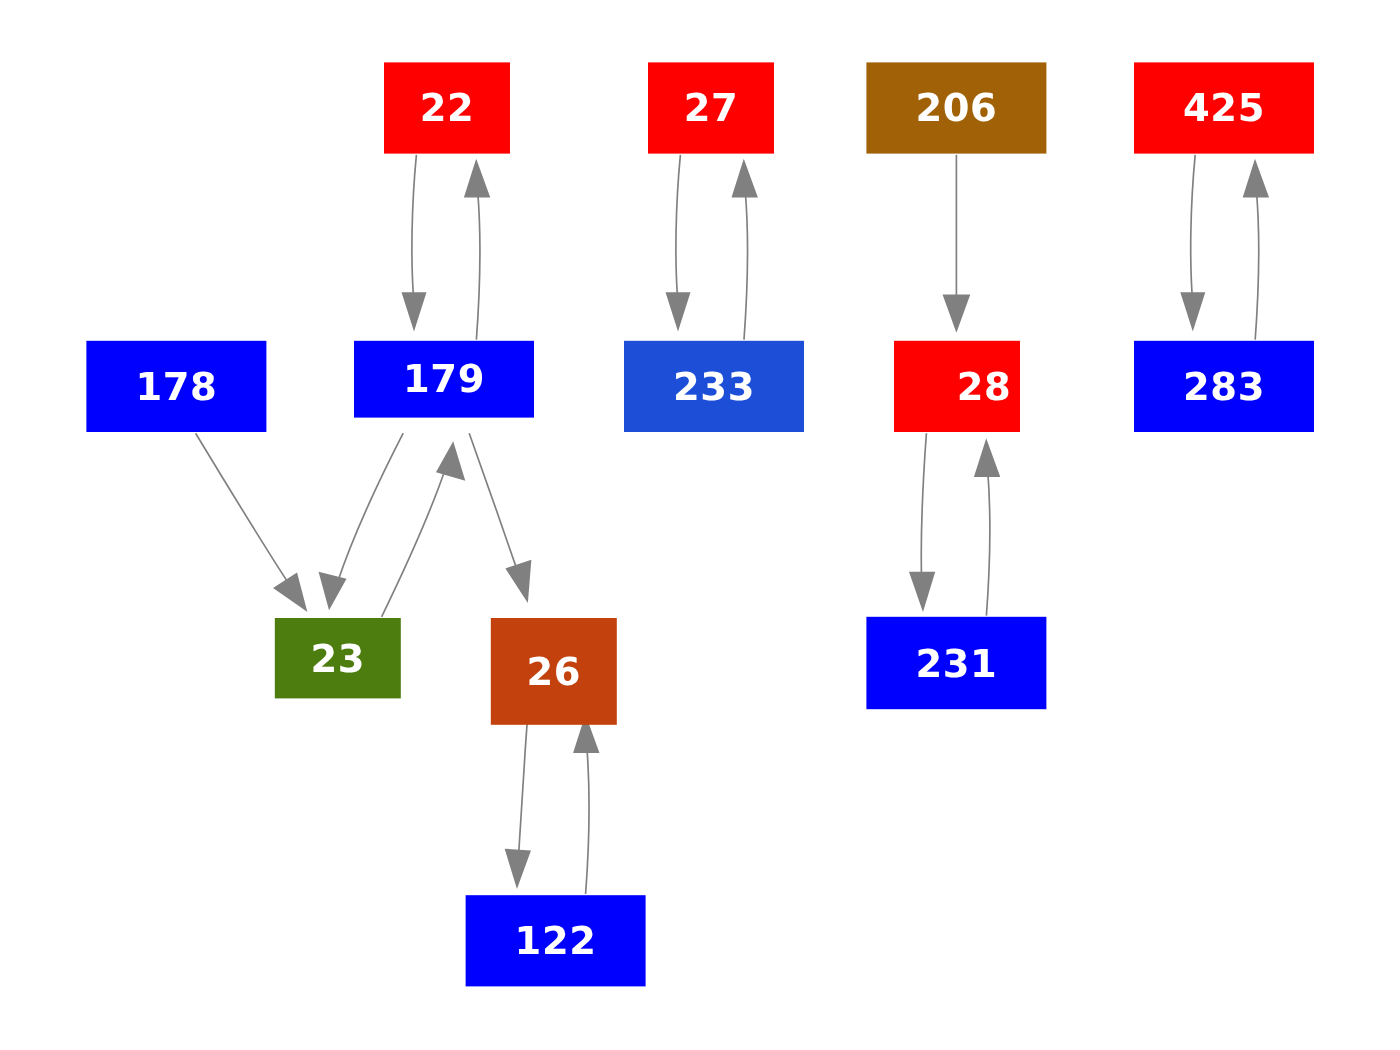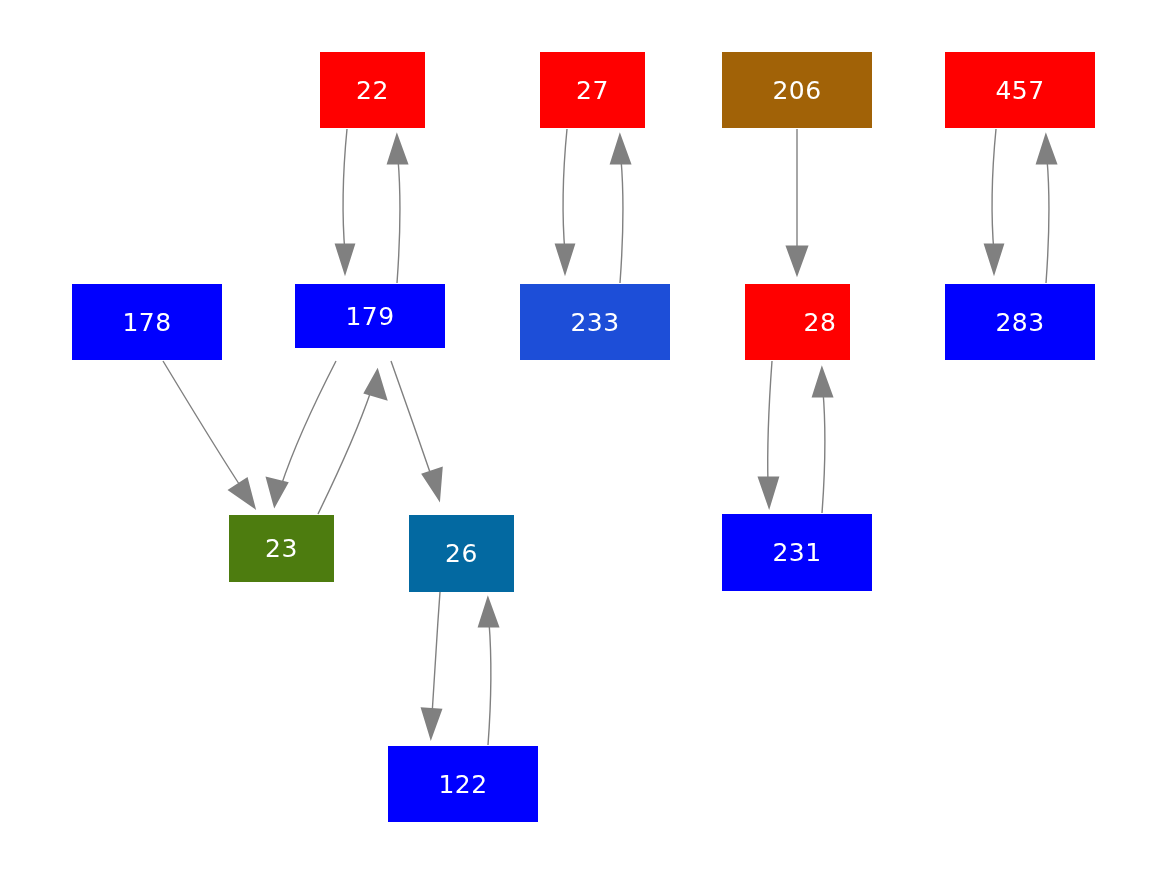--- a/index.html
+++ b/index.html
@@ -27,22 +27,22 @@
     pointer-events: none;
   }
   .node {
     position: absolute;
     box-sizing: border-box;
     display: flex;
     align-items: center;
     justify-content: center;
     color: #ffffff;
     font-family: "DejaVu Sans", sans-serif;
-    font-size: 25px;
-    font-weight: 400;
+    font-size: 32px;
+    font-weight: 700;
     line-height: 1;
     letter-spacing: 0.5px;
     user-select: none;
   }
   .node-label {
     pointer-events: none;
   }
 </style>
 </head>
 <body>
@@ -114,41 +114,41 @@
       <div class="node" style="left: 320px; top: 52px; width: 105px; height: 76px; background: rgb(255, 0, 0); color: rgb(255, 255, 255);">
         <span class="node-label">22</span>
       </div>
       <div class="node" style="left: 540px; top: 52px; width: 105px; height: 76px; background: rgb(255, 0, 0); color: rgb(255, 255, 255);">
         <span class="node-label">27</span>
       </div>
       <div class="node" style="left: 722px; top: 52px; width: 150px; height: 76px; background: #a16207; color: rgb(255, 255, 255);">
         <span class="node-label">206</span>
       </div>
       <div class="node" style="left: 945px; top: 52px; width: 150px; height: 76px; background: rgb(255, 0, 0); color: rgb(255, 255, 255);">
-        <span class="node-label">457</span>
+        <span class="node-label">425</span>
       </div>
       <div class="node" style="left: 72px; top: 284px; width: 150px; height: 76px; background: rgb(0, 0, 255); color: rgb(255, 255, 255);">
         <span class="node-label">178</span>
       </div>
       <div class="node" style="left: 295px; top: 284px; width: 150px; height: 64px; background: rgb(0, 0, 255); color: rgb(255, 255, 255);">
         <span class="node-label">179</span>
       </div>
       <div class="node" style="left: 520px; top: 284px; width: 150px; height: 76px; background: #1d4ed8; color: rgb(255, 255, 255);">
         <span class="node-label">233</span>
       </div>
       <div class="node" style="left: 745px; top: 284px; width: 105px; height: 76px; background: rgb(255, 0, 0); color: rgb(255, 255, 255); padding-left: 45px;">
         <span class="node-label">28</span>
       </div>
       <div class="node" style="left: 945px; top: 284px; width: 150px; height: 76px; background: rgb(0, 0, 255); color: rgb(255, 255, 255);">
         <span class="node-label">283</span>
       </div>
       <div class="node" style="left: 229px; top: 515px; width: 105px; height: 67px; background: #4d7c0f; color: rgb(255, 255, 255);">
         <span class="node-label">23</span>
       </div>
-      <div class="node" style="left: 409px; top: 515px; width: 105px; height: 77px; background: #0369a1; color: rgb(255, 255, 255);">
+      <div class="node" style="left: 409px; top: 515px; width: 105px; height: 89px; background: #c2410c; color: rgb(255, 255, 255);">
         <span class="node-label">26</span>
       </div>
       <div class="node" style="left: 722px; top: 514px; width: 150px; height: 77px; background: rgb(0, 0, 255); color: rgb(255, 255, 255);">
         <span class="node-label">231</span>
       </div>
       <div class="node" style="left: 388px; top: 746px; width: 150px; height: 76px; background: rgb(0, 0, 255); color: rgb(255, 255, 255);">
         <span class="node-label">122</span>
       </div>
     </div>
 </div>

